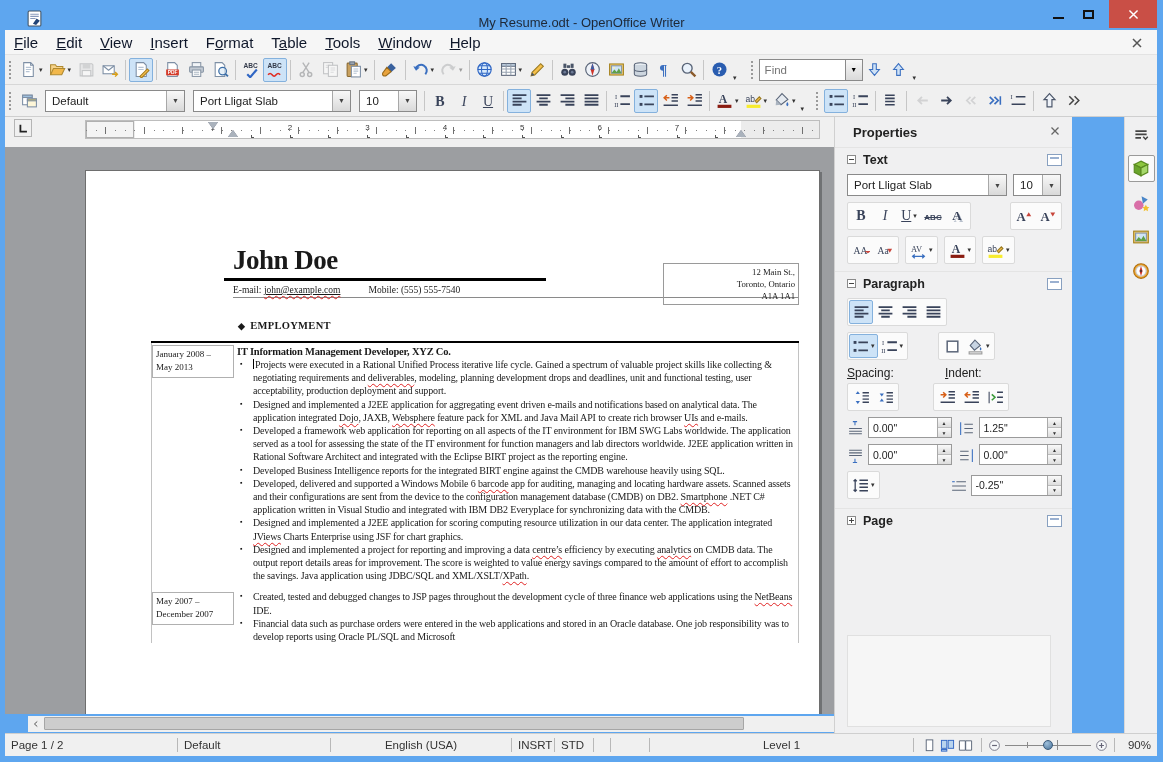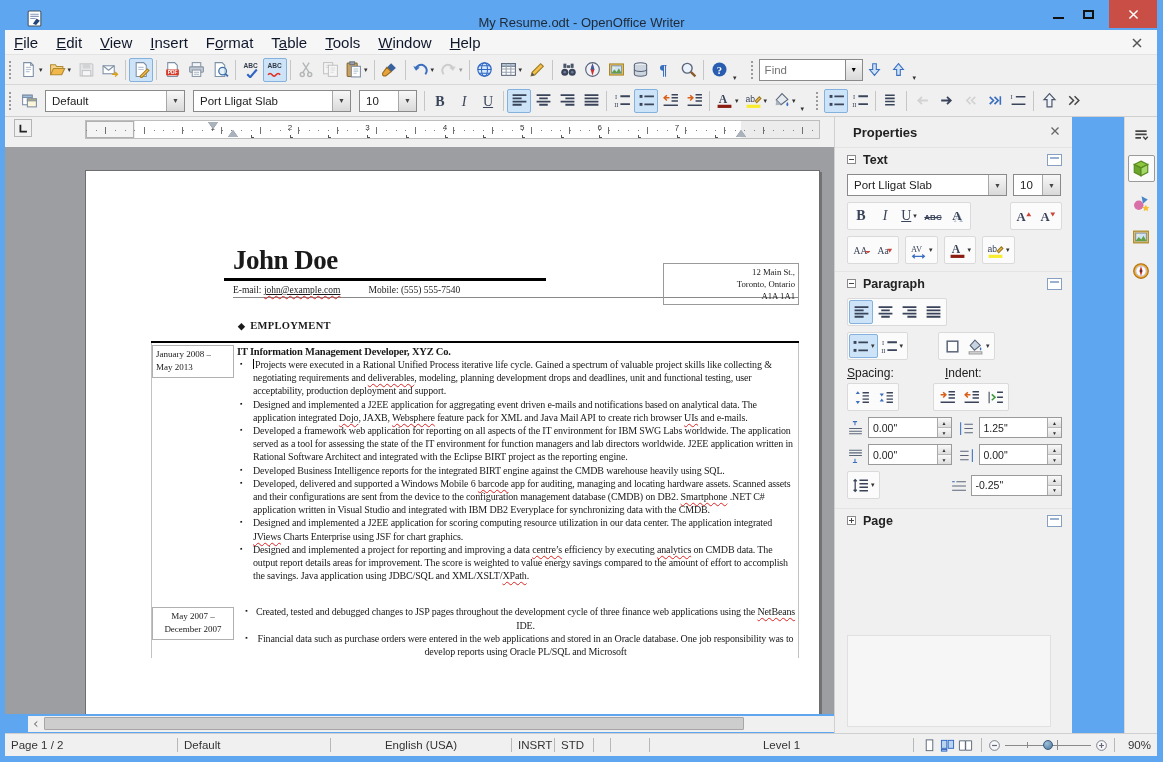--- a/index.html
+++ b/index.html
@@ -740,21 +740,21 @@
               <div class="blt">
                 <span class="bm">▪</span>
                 <span class="bt">Designed and implemented a J2EE application for scoring computing resource utilization in our data center. The application integrated <span class="sq">JViews</span> Charts Enterprise using JSF for chart graphics.</span>
               </div>
               <div class="blt">
                 <span class="bm">▪</span>
                 <span class="bt">Designed and implemented a project for reporting and improving a data <span class="sq">centre’s</span> efficiency by executing <span class="sq">analytics</span> on CMDB data. The output report details areas for improvement. The score is weighted to value energy savings compared to the amount of effort to accomplish the savings. Java application using JDBC/SQL and XML/XSLT/<span class="sq">XPath</span>.</span>
               </div>
             </div>
           </div>
-          <div class="entry" style="margin-top: 23px; text-align: center;">
+          <div class="entry" style="margin-top: 8px;">
             <div class="dates">
               <div>May 2007 –</div>
               <div>December 2007</div>
             </div>
             <div class="econtent">
               <div class="blt">
                 <span class="bm">▪</span>
                 <span class="bt">Created, tested and debugged changes to JSP pages throughout the development cycle of three finance web applications using the <span class="sq">NetBeans</span> IDE.</span>
               </div>
               <div class="blt">

